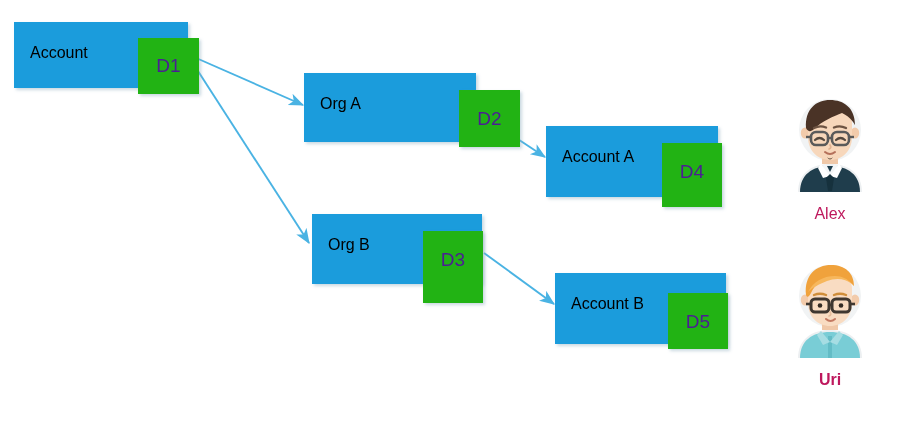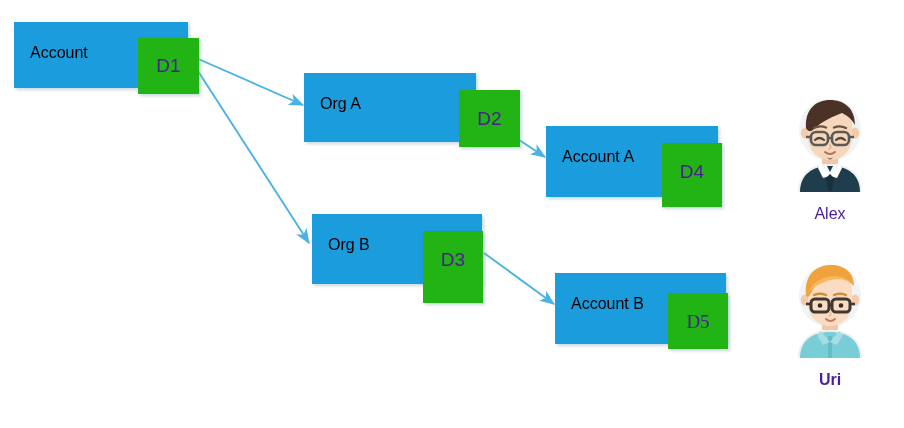--- a/index.html
+++ b/index.html
@@ -79,21 +79,21 @@
   .person-avatar {
     position: relative;
     width: 96px;
     height: 96px;
     margin: 0 auto;
   }
   .person-name {
     margin-top: 12px;
     font-size: 16px;
     line-height: 20px;
-    color: #4c1d95;
+    color: #be185d;
     white-space: nowrap;
   }
 </style>
 </head>
 <body>
 
 <div id="canvas">
 
   <svg id="edges" viewBox="0 0 904 428" width="904" height="428" xmlns="http://www.w3.org/2000/svg">
     <defs>
@@ -138,21 +138,21 @@
   <div class="node" style="left:546px; top:126px; width:180px; height:80px;">
     <div class="node-main" style="width:172px; height:71px;"></div>
     <div class="node-badge" style="left:116px; top:17px; width:60px; height:64px;">
       <div class="node-badge-label" style="top:18px;">D4</div>
     </div>
     <div class="node-label">Account A</div>
   </div>
 
   <div class="node" style="left:555px; top:273px; width:180px; height:80px;">
     <div class="node-main" style="width:171px; height:71px;"></div>
-    <div class="node-badge" style="left:113px; top:20px; width:60px; height:56px;font-family:Liberation Serif, serif;">
+    <div class="node-badge" style="left:113px; top:20px; width:60px; height:56px;">
       <div class="node-badge-label" style="top:18px;">D5</div>
     </div>
     <div class="node-label">Account B</div>
   </div>
 
   <div class="person" style="left:782px; top:96px;">
     <div class="person-avatar">
       <svg viewBox="0 0 96 96" width="96" height="96" xmlns="http://www.w3.org/2000/svg">
 
         <path d="M16 96 C16 78 29 68 48 68 C67 68 80 78 80 96 Z" fill="#eceff1"></path>

